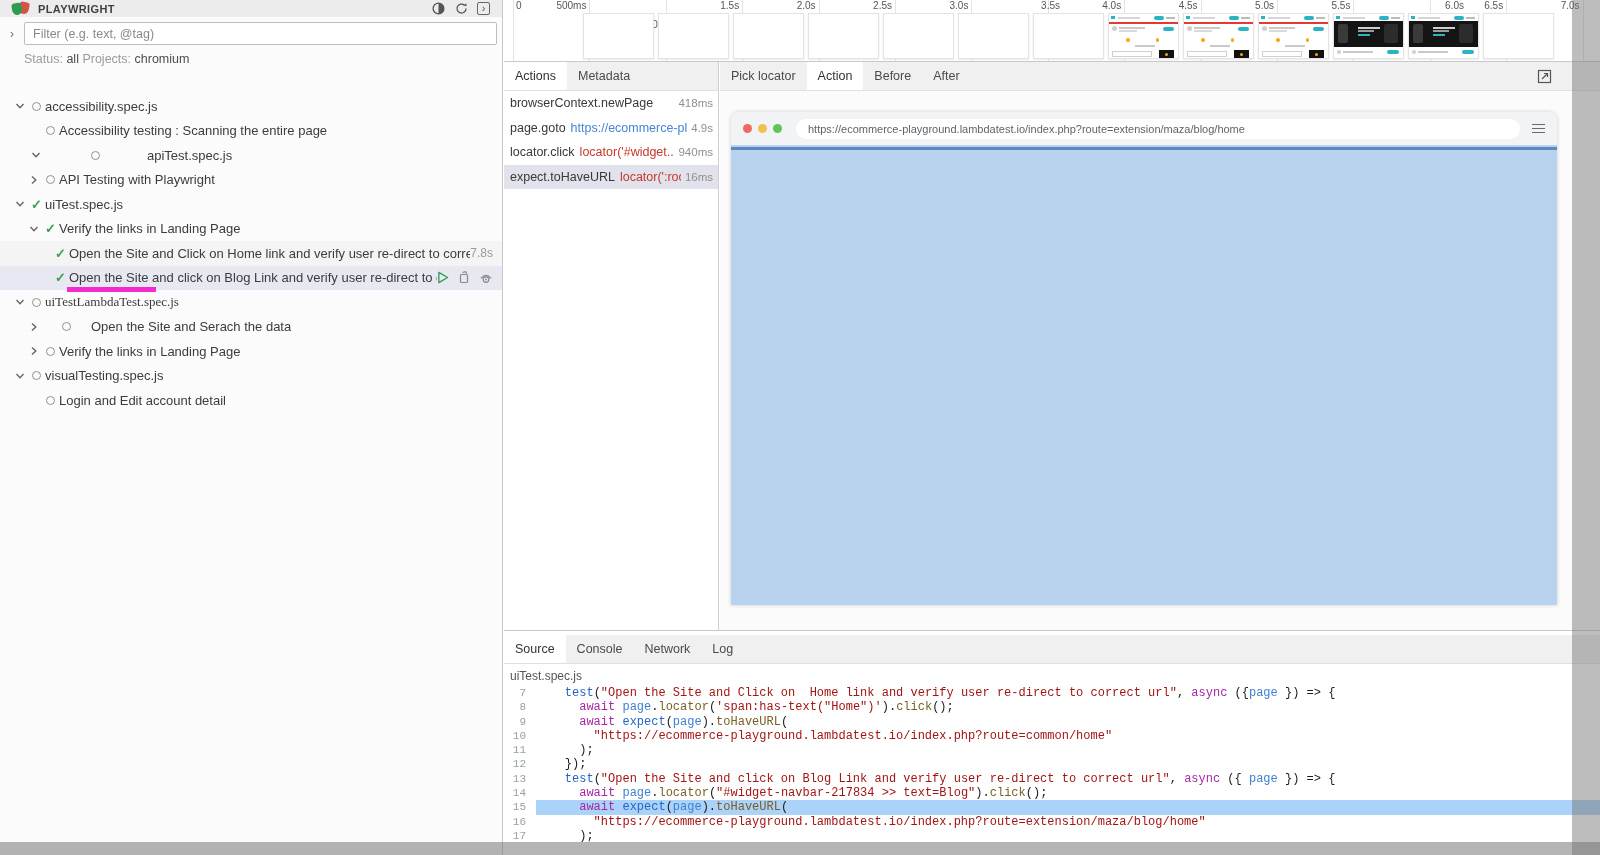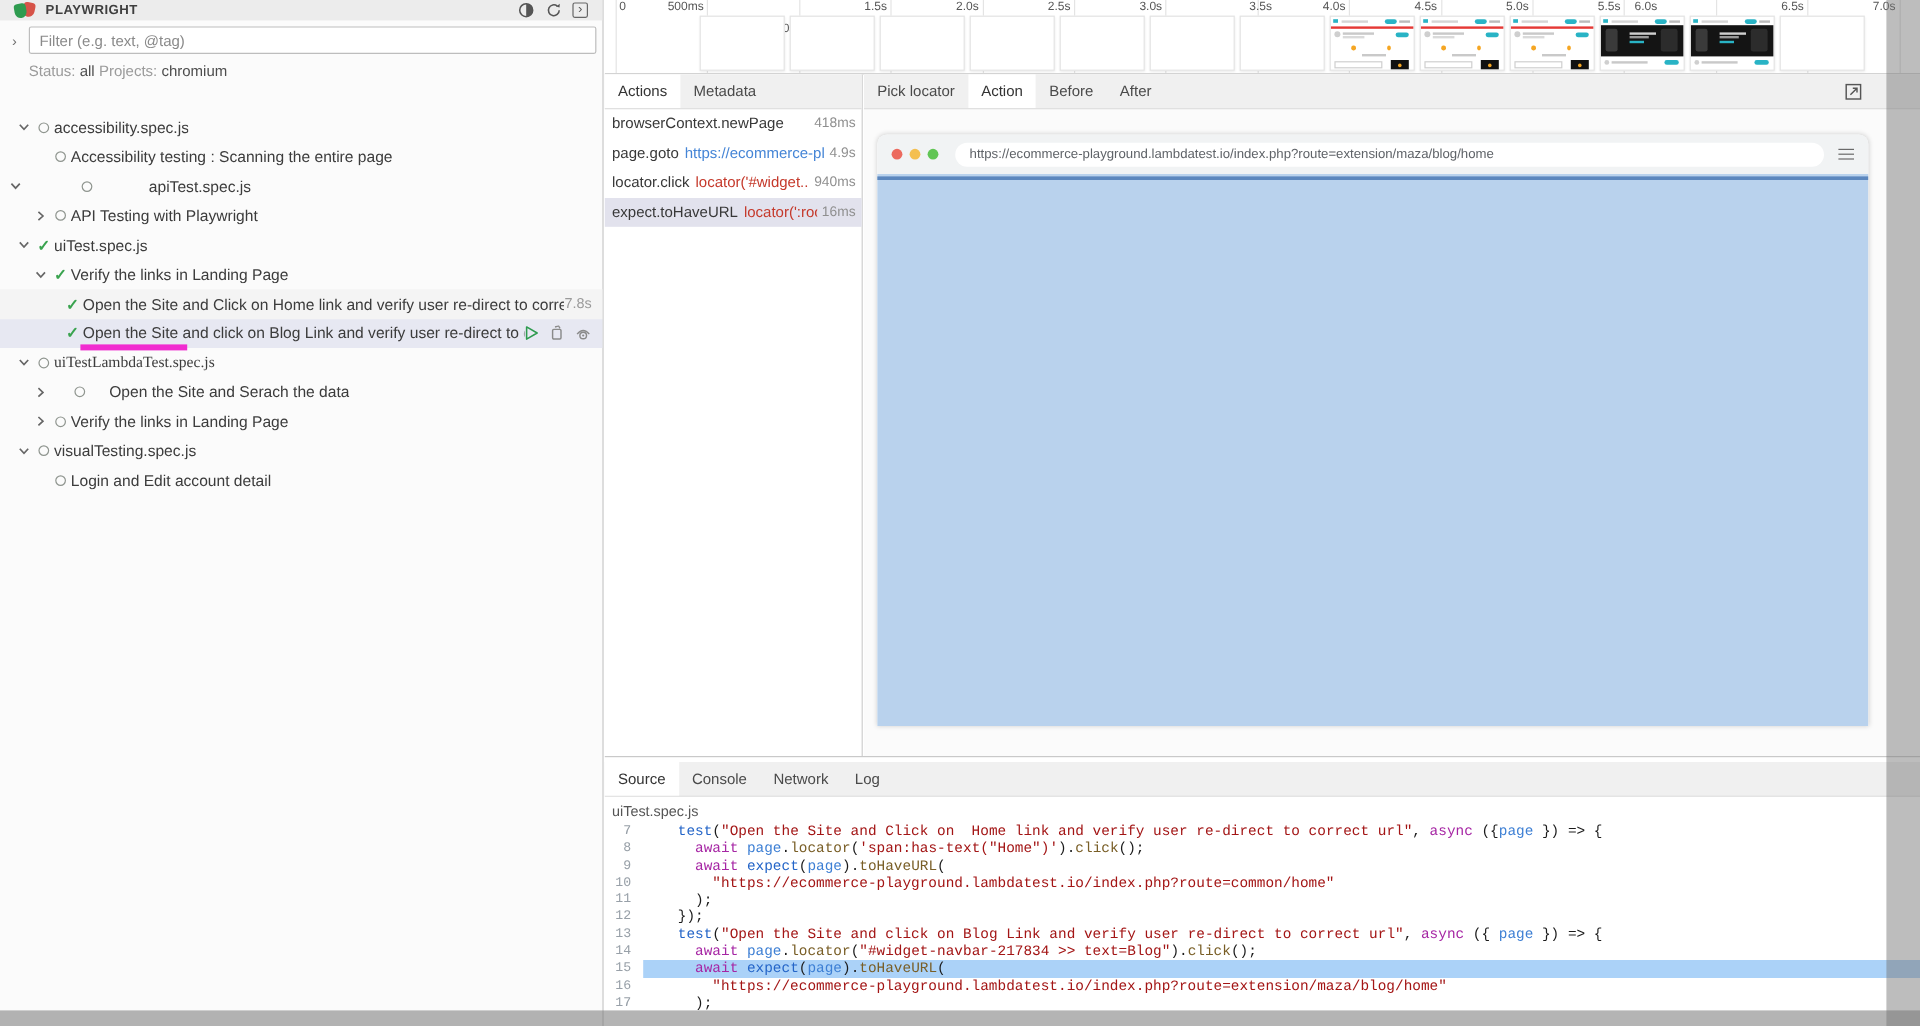--- a/index.html
+++ b/index.html
@@ -169,21 +169,21 @@
           </span>
           <span class="tlabel">accessibility.spec.js</span>
         </div>
         <div class="trow" style="padding-left: 26px;">
           <span class="chev"></span>
           <span class="tst">
             <span class="circle"></span>
           </span>
           <span class="tlabel">Accessibility testing : Scanning the entire page</span>
         </div>
-        <div class="trow" style="padding-left: 5px; gap: 43px;">
+        <div class="trow" style="padding-left: 28px; gap: 43px;">
           <span class="chev">
             <svg width="10" height="10" viewBox="0 0 10 10" style="transform:rotate(0deg)">
               <path d="M1.5 3 L5 6.8 L8.5 3" fill="none" stroke="#666" stroke-width="1.4"></path>
             </svg>
           </span>
           <span class="tst">
             <span class="circle"></span>
           </span>
           <span class="tlabel">apiTest.spec.js</span>
         </div>
@@ -329,21 +329,21 @@
       <div class="tick-label" style="left: 499px; width: 57px; text-align: right;">3.5s</div>
       <div class="tick-line" style="left: 620.2px;"></div>
       <div class="tick-label" style="left: 560.2px; width: 57px; text-align: right;">4.0s</div>
       <div class="tick-line" style="left: 696.6px;"></div>
       <div class="tick-label" style="left: 636.6px; width: 57px; text-align: right;">4.5s</div>
       <div class="tick-line" style="left: 773px;"></div>
       <div class="tick-label" style="left: 713px; width: 57px; text-align: right;">5.0s</div>
       <div class="tick-line" style="left: 849.4px;"></div>
       <div class="tick-label" style="left: 789.4px; width: 57px; text-align: right;">5.5s</div>
       <div class="tick-line" style="left: 925.8px;"></div>
-      <div class="tick-label" style="left: 839px; width: 57px; text-align: center;">6.0s</div>
+      <div class="tick-label" style="left: 903px; width: 57px; text-align: right;">6.0s</div>
       <div class="tick-line" style="left: 1002.2px;"></div>
       <div class="tick-label" style="left: 942.2px; width: 57px; text-align: right;">6.5s</div>
       <div class="tick-line" style="left: 1078.6px;"></div>
       <div class="tick-label" style="left: 1018.6px; width: 57px; text-align: right;">7.0s</div>
       <div class="frame" style="left: 79px;"></div>
       <div class="frame" style="left: 154px;"></div>
       <div class="frame" style="left: 229px;"></div>
       <div class="frame" style="left: 304px;"></div>
       <div class="frame" style="left: 379px;"></div>
       <div class="frame" style="left: 454px;"></div>

